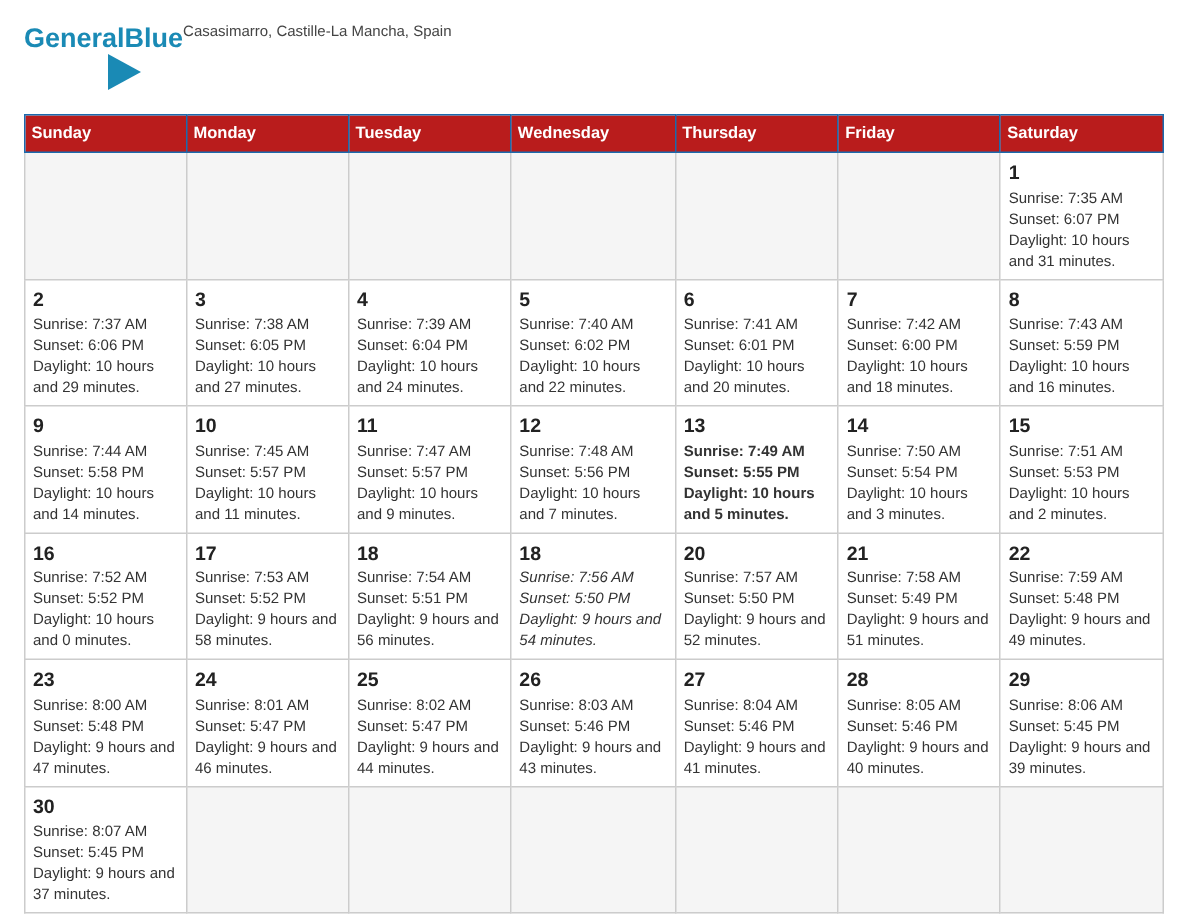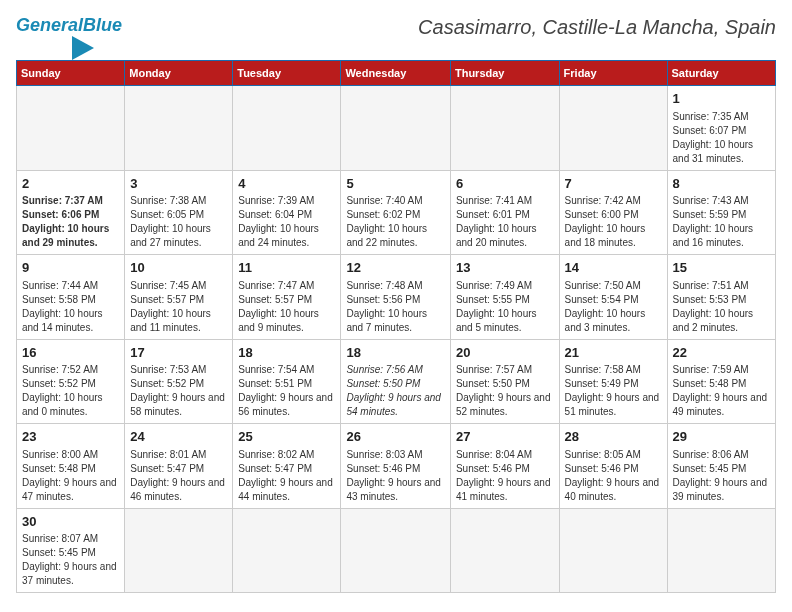--- a/index.html
+++ b/index.html
@@ -5,24 +5,23 @@
     * { box-sizing: border-box; margin: 0; padding: 0; }
     body {
       font-family: Arial, sans-serif;
       background: #fff;
       width: 792px;
       min-height: 612px;
       padding: 16px;
     }
     .header {
       display: flex;
-      justify-content: space-between;
+      justify-content: flex-start;
       align-items: flex-start;
-      margin-bottom: 0;
-      font-style: italic;
+      margin-bottom: 16px;
     }
     .logo {
       display: flex;
       flex-direction: column;
       align-items: flex-start;
     }
     .logo-text {
       font-size: 18px;
       font-weight: bold;
       color: #333;
@@ -31,21 +30,21 @@
     .logo-text span { color: #1a8ab5; }
     .title-block {
       text-align: right;
     }
     .title-block h1 {
       font-size: 32px;
       font-weight: bold;
       color: #222;
     }
     .title-block h2 {
-      font-size: 20px;
+      font-size: 10px;
       font-weight: normal;
       color: #444;
     }
     .calendar {
       width: 100%;
       border-collapse: collapse;
       border: 1px solid #ccc;
     }
     .calendar th {
       background-color: #b91c1c;
@@ -125,21 +124,21 @@
         <td>
           <span class="day-num">1</span>
           <div class="day-info" style="white-space: pre-line;">Sunrise: 7:35 AM
 Sunset: 6:07 PM
 Daylight: 10 hours and 31 minutes.</div>
         </td>
       </tr>
       <tr>
         <td>
           <span class="day-num">2</span>
-          <div class="day-info" style="white-space: pre-line; font-weight: bold;">Sunrise: 7:37 AM
+          <div class="day-info" style="white-space: pre-line;">Sunrise: 7:37 AM
 Sunset: 6:06 PM
 Daylight: 10 hours and 29 minutes.</div>
         </td>
         <td>
           <span class="day-num">3</span>
           <div class="day-info" style="white-space: pre-line;">Sunrise: 7:38 AM
 Sunset: 6:05 PM
 Daylight: 10 hours and 27 minutes.</div>
         </td>
         <td>
@@ -193,21 +192,21 @@
 Daylight: 10 hours and 9 minutes.</div>
         </td>
         <td>
           <span class="day-num">12</span>
           <div class="day-info" style="white-space: pre-line;">Sunrise: 7:48 AM
 Sunset: 5:56 PM
 Daylight: 10 hours and 7 minutes.</div>
         </td>
         <td>
           <span class="day-num">13</span>
-          <div class="day-info" style="white-space: pre-line;">Sunrise: 7:49 AM
+          <div class="day-info" style="white-space: pre-line; font-weight: bold;">Sunrise: 7:49 AM
 Sunset: 5:55 PM
 Daylight: 10 hours and 5 minutes.</div>
         </td>
         <td>
           <span class="day-num">14</span>
           <div class="day-info" style="white-space: pre-line;">Sunrise: 7:50 AM
 Sunset: 5:54 PM
 Daylight: 10 hours and 3 minutes.</div>
         </td>
         <td>

